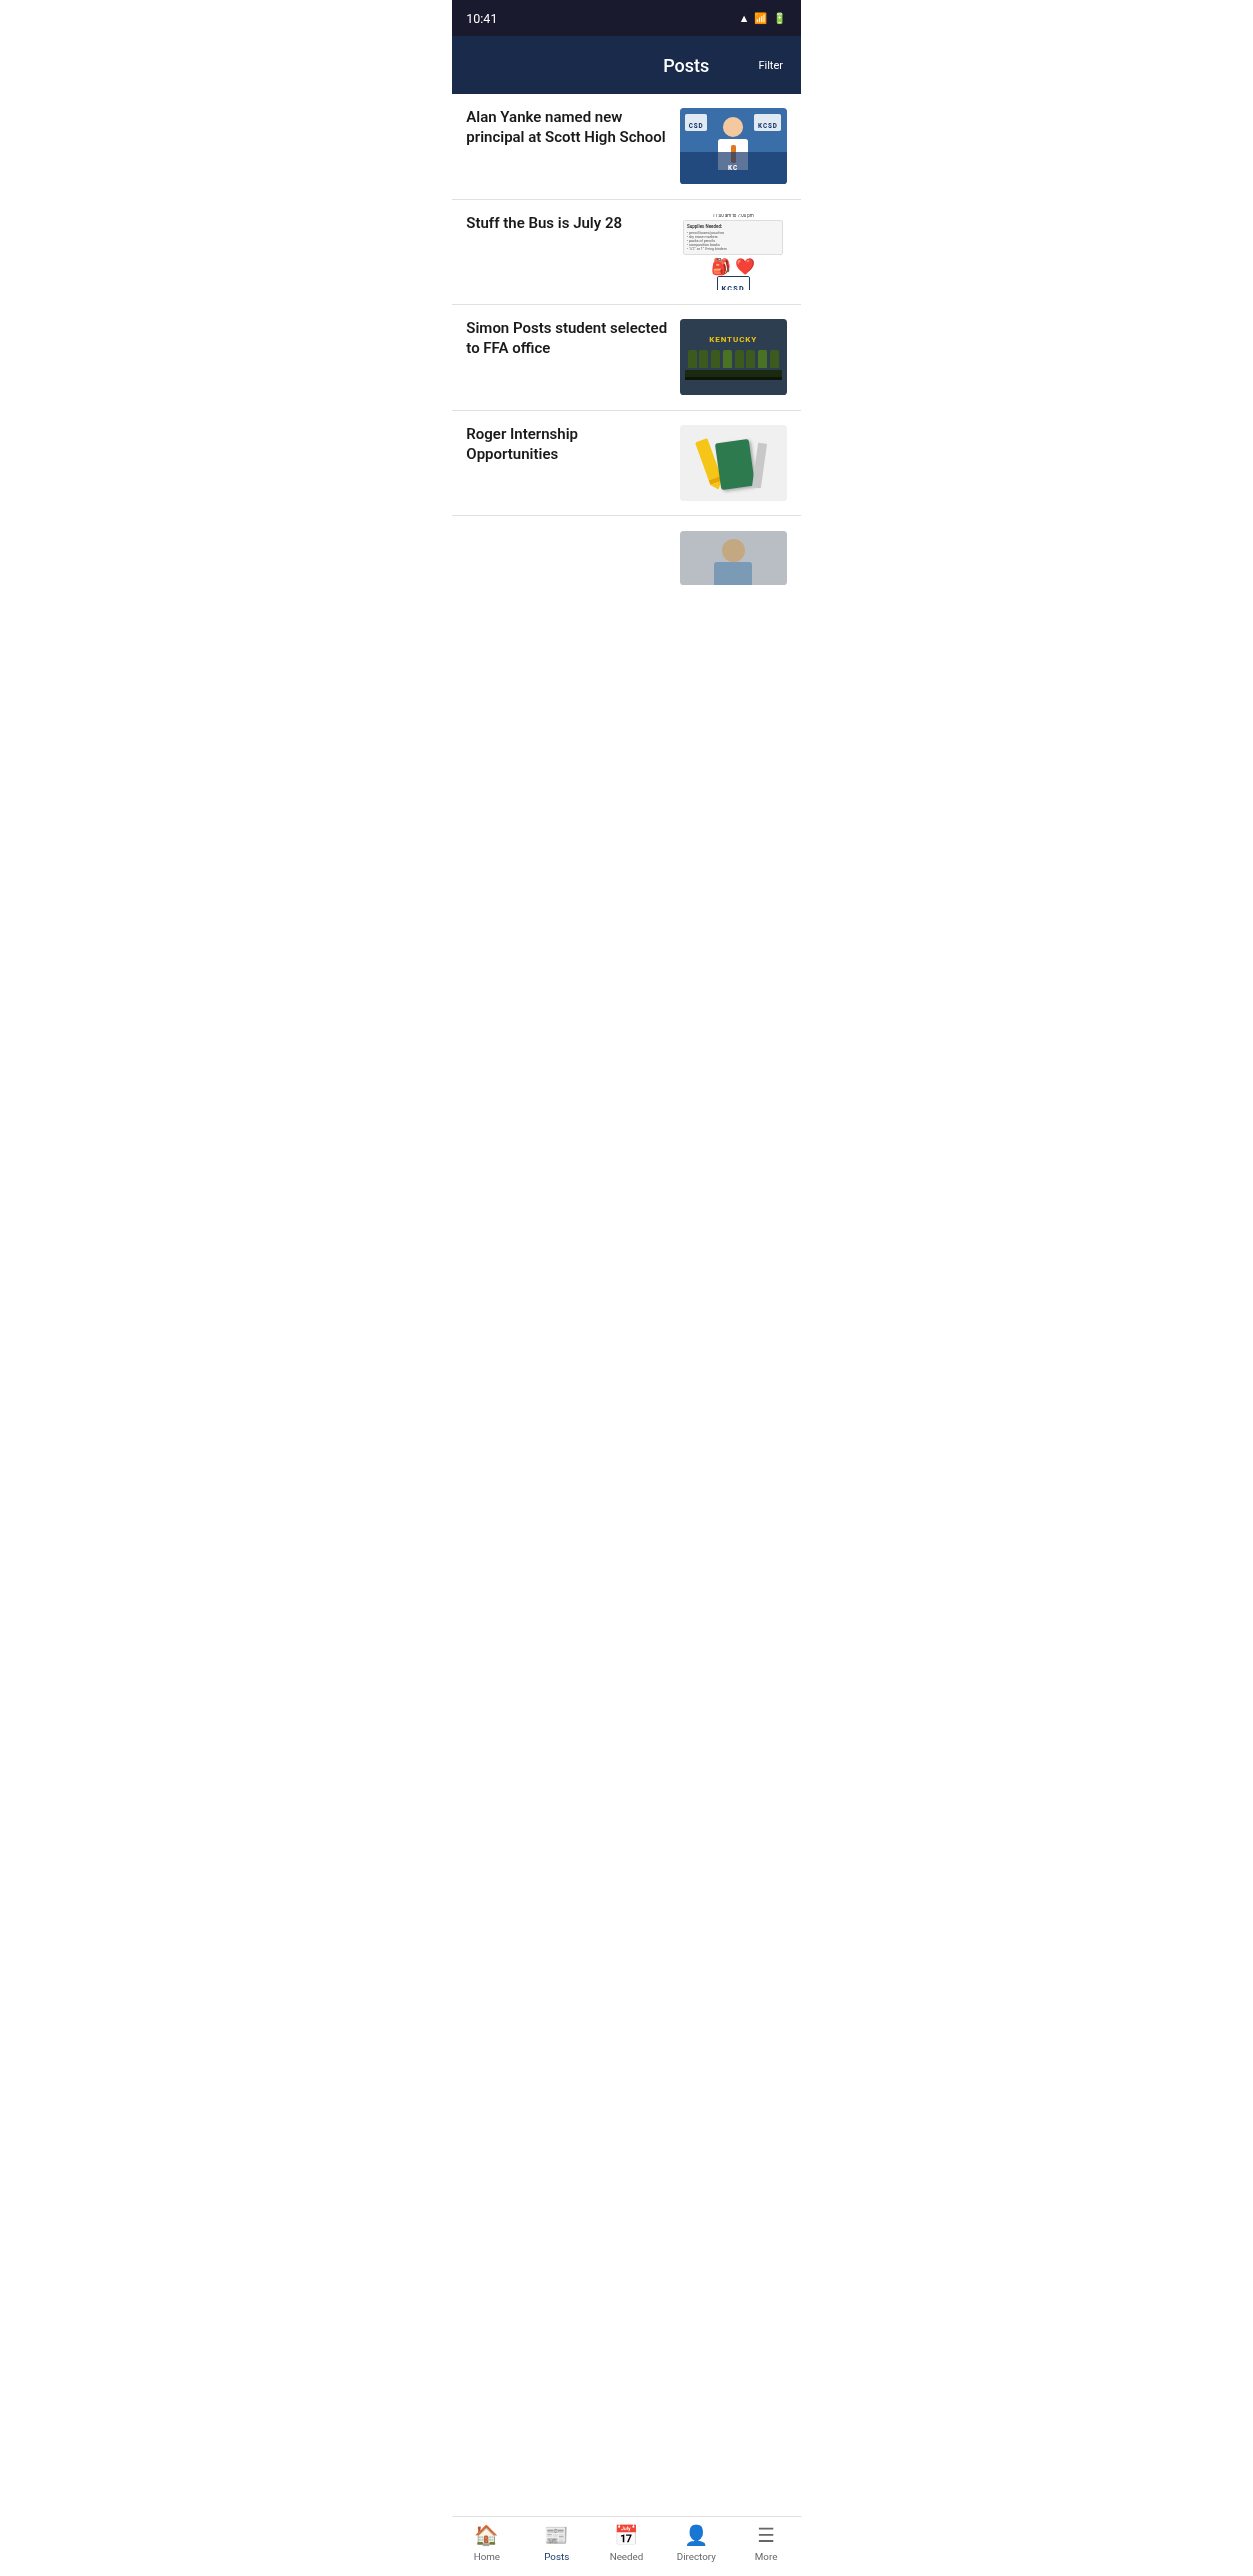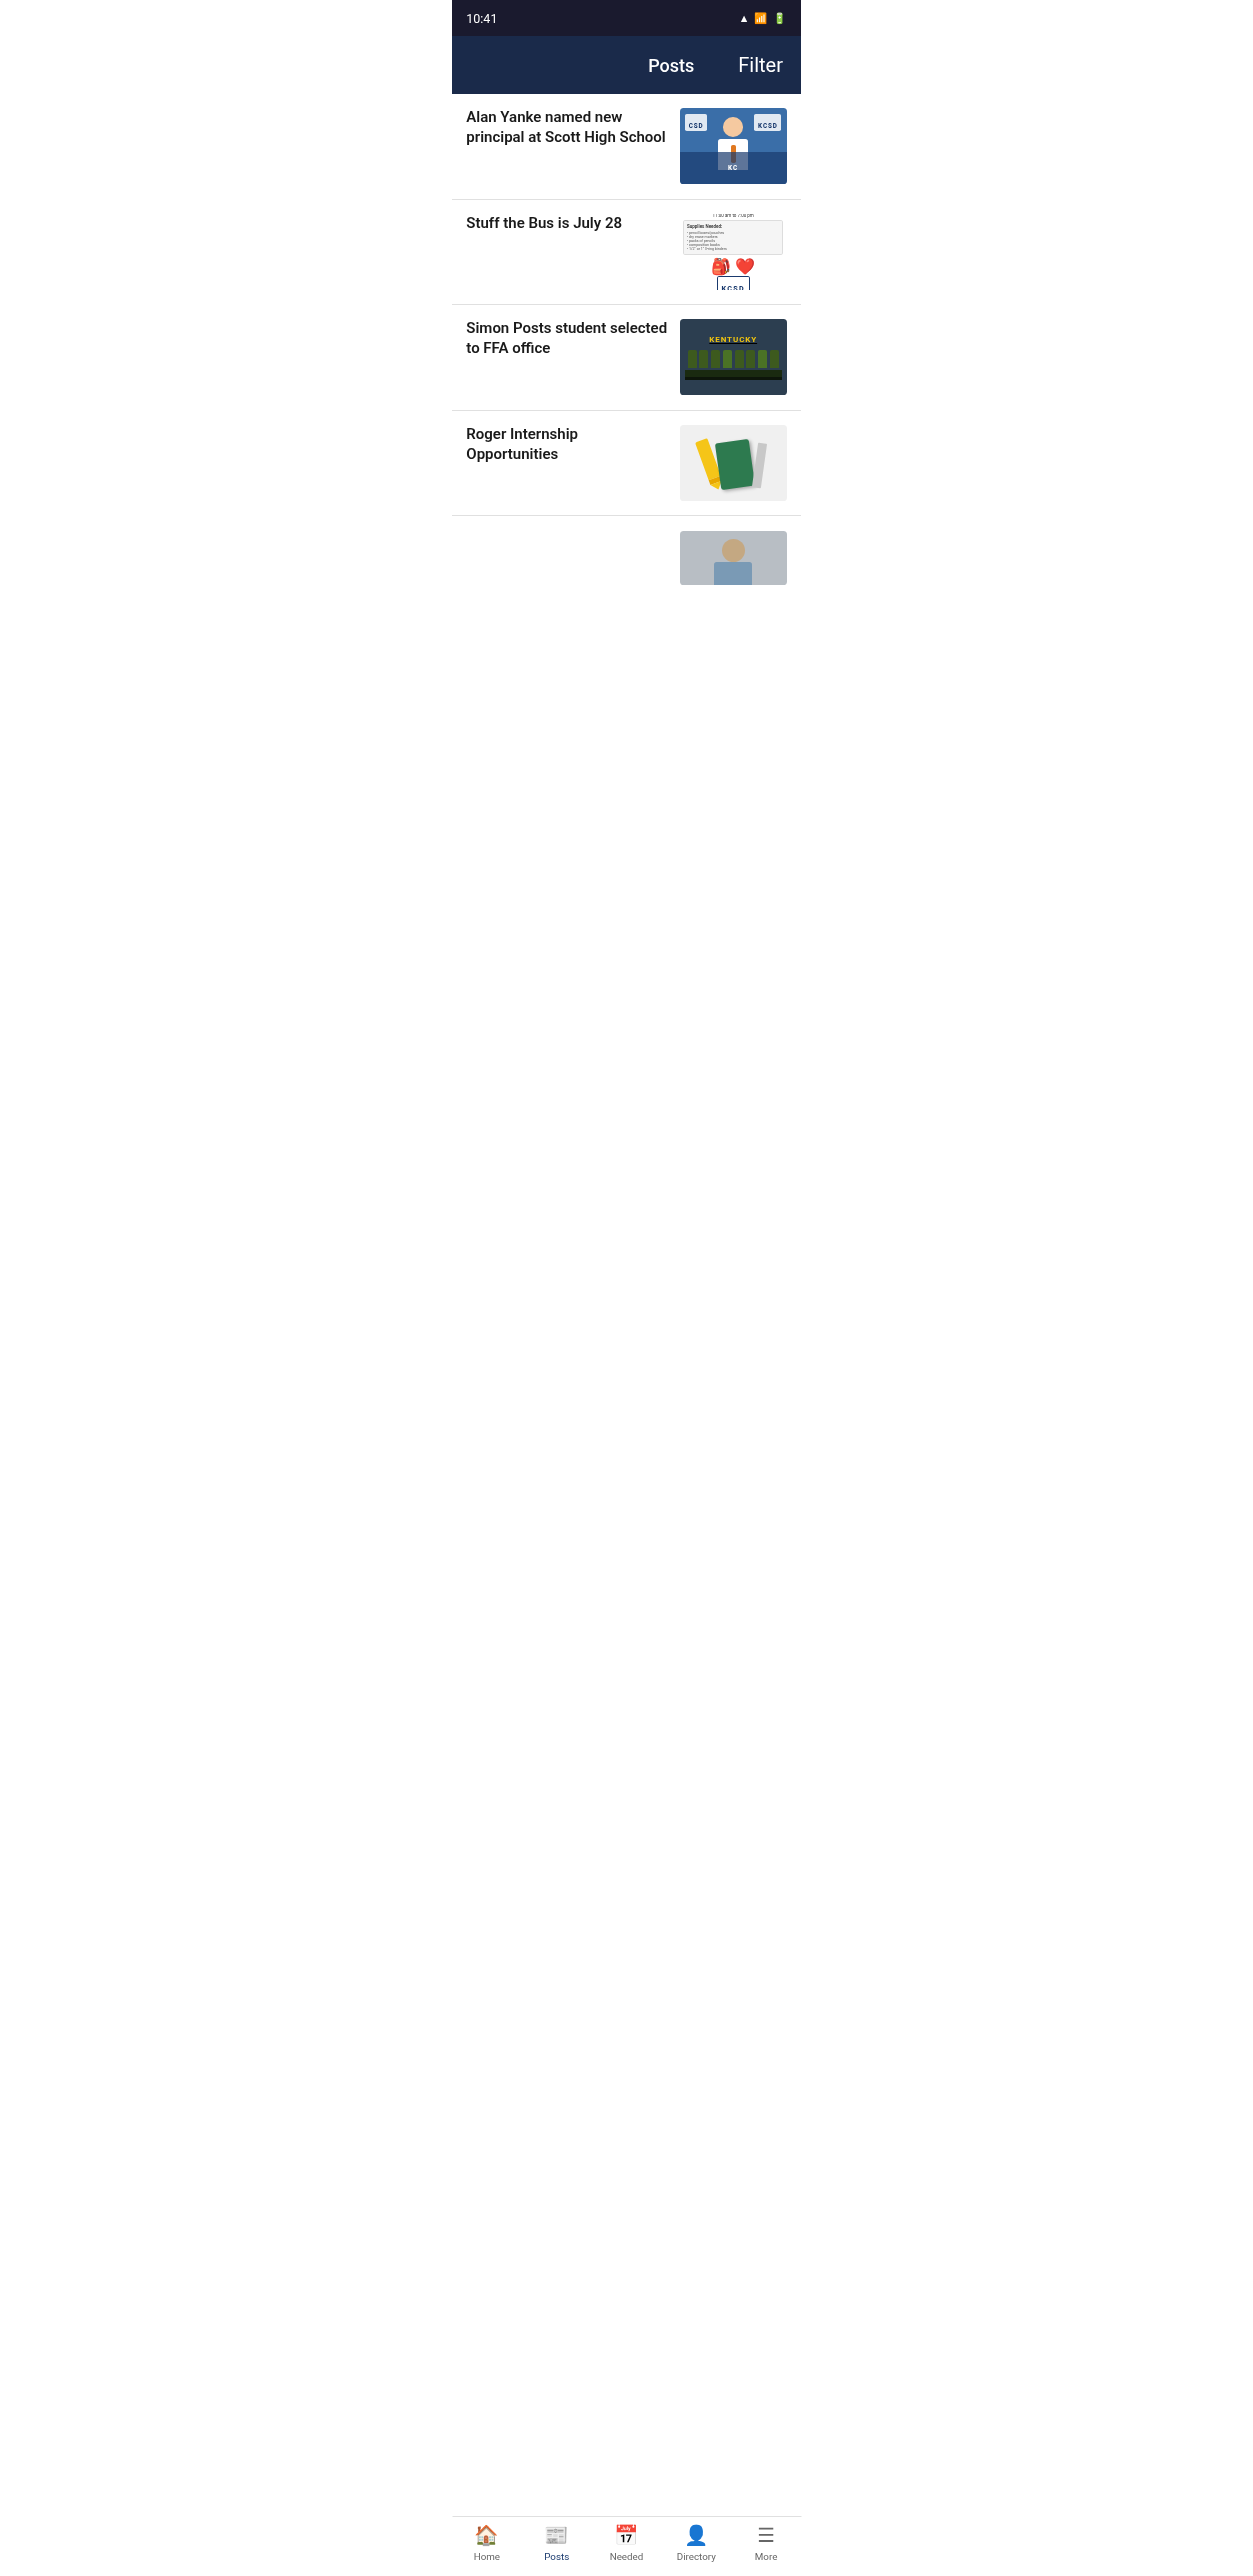--- a/index.html
+++ b/index.html
@@ -57,21 +57,21 @@
     .header-title {
       color: white;
       font-size: 18px;
       font-weight: 500;
       flex: 1;
       text-align: center;
     }
 
     .header-filter {
       color: white;
-      font-size: 20px;
+      font-size: 11px;
       font-weight: 400;
       cursor: pointer;
     }
 
     
     .posts-list {
       background: #fff;
       overflow-y: auto;
       padding-bottom: 72px;
     }
@@ -226,21 +226,20 @@
     
     .ffa-stage {
       background: #2c3e50;
       width: 100%;
       height: 100%;
       display: flex;
       flex-direction: column;
       align-items: center;
       justify-content: center;
       padding: 5px;
-      text-decoration: underline;
     }
 
     .ffa-stage-text {
       color: #f1c40f;
       font-size: 8px;
       font-weight: 700;
       letter-spacing: 0.9px;
       margin-bottom: 5.4px;
     }
 

